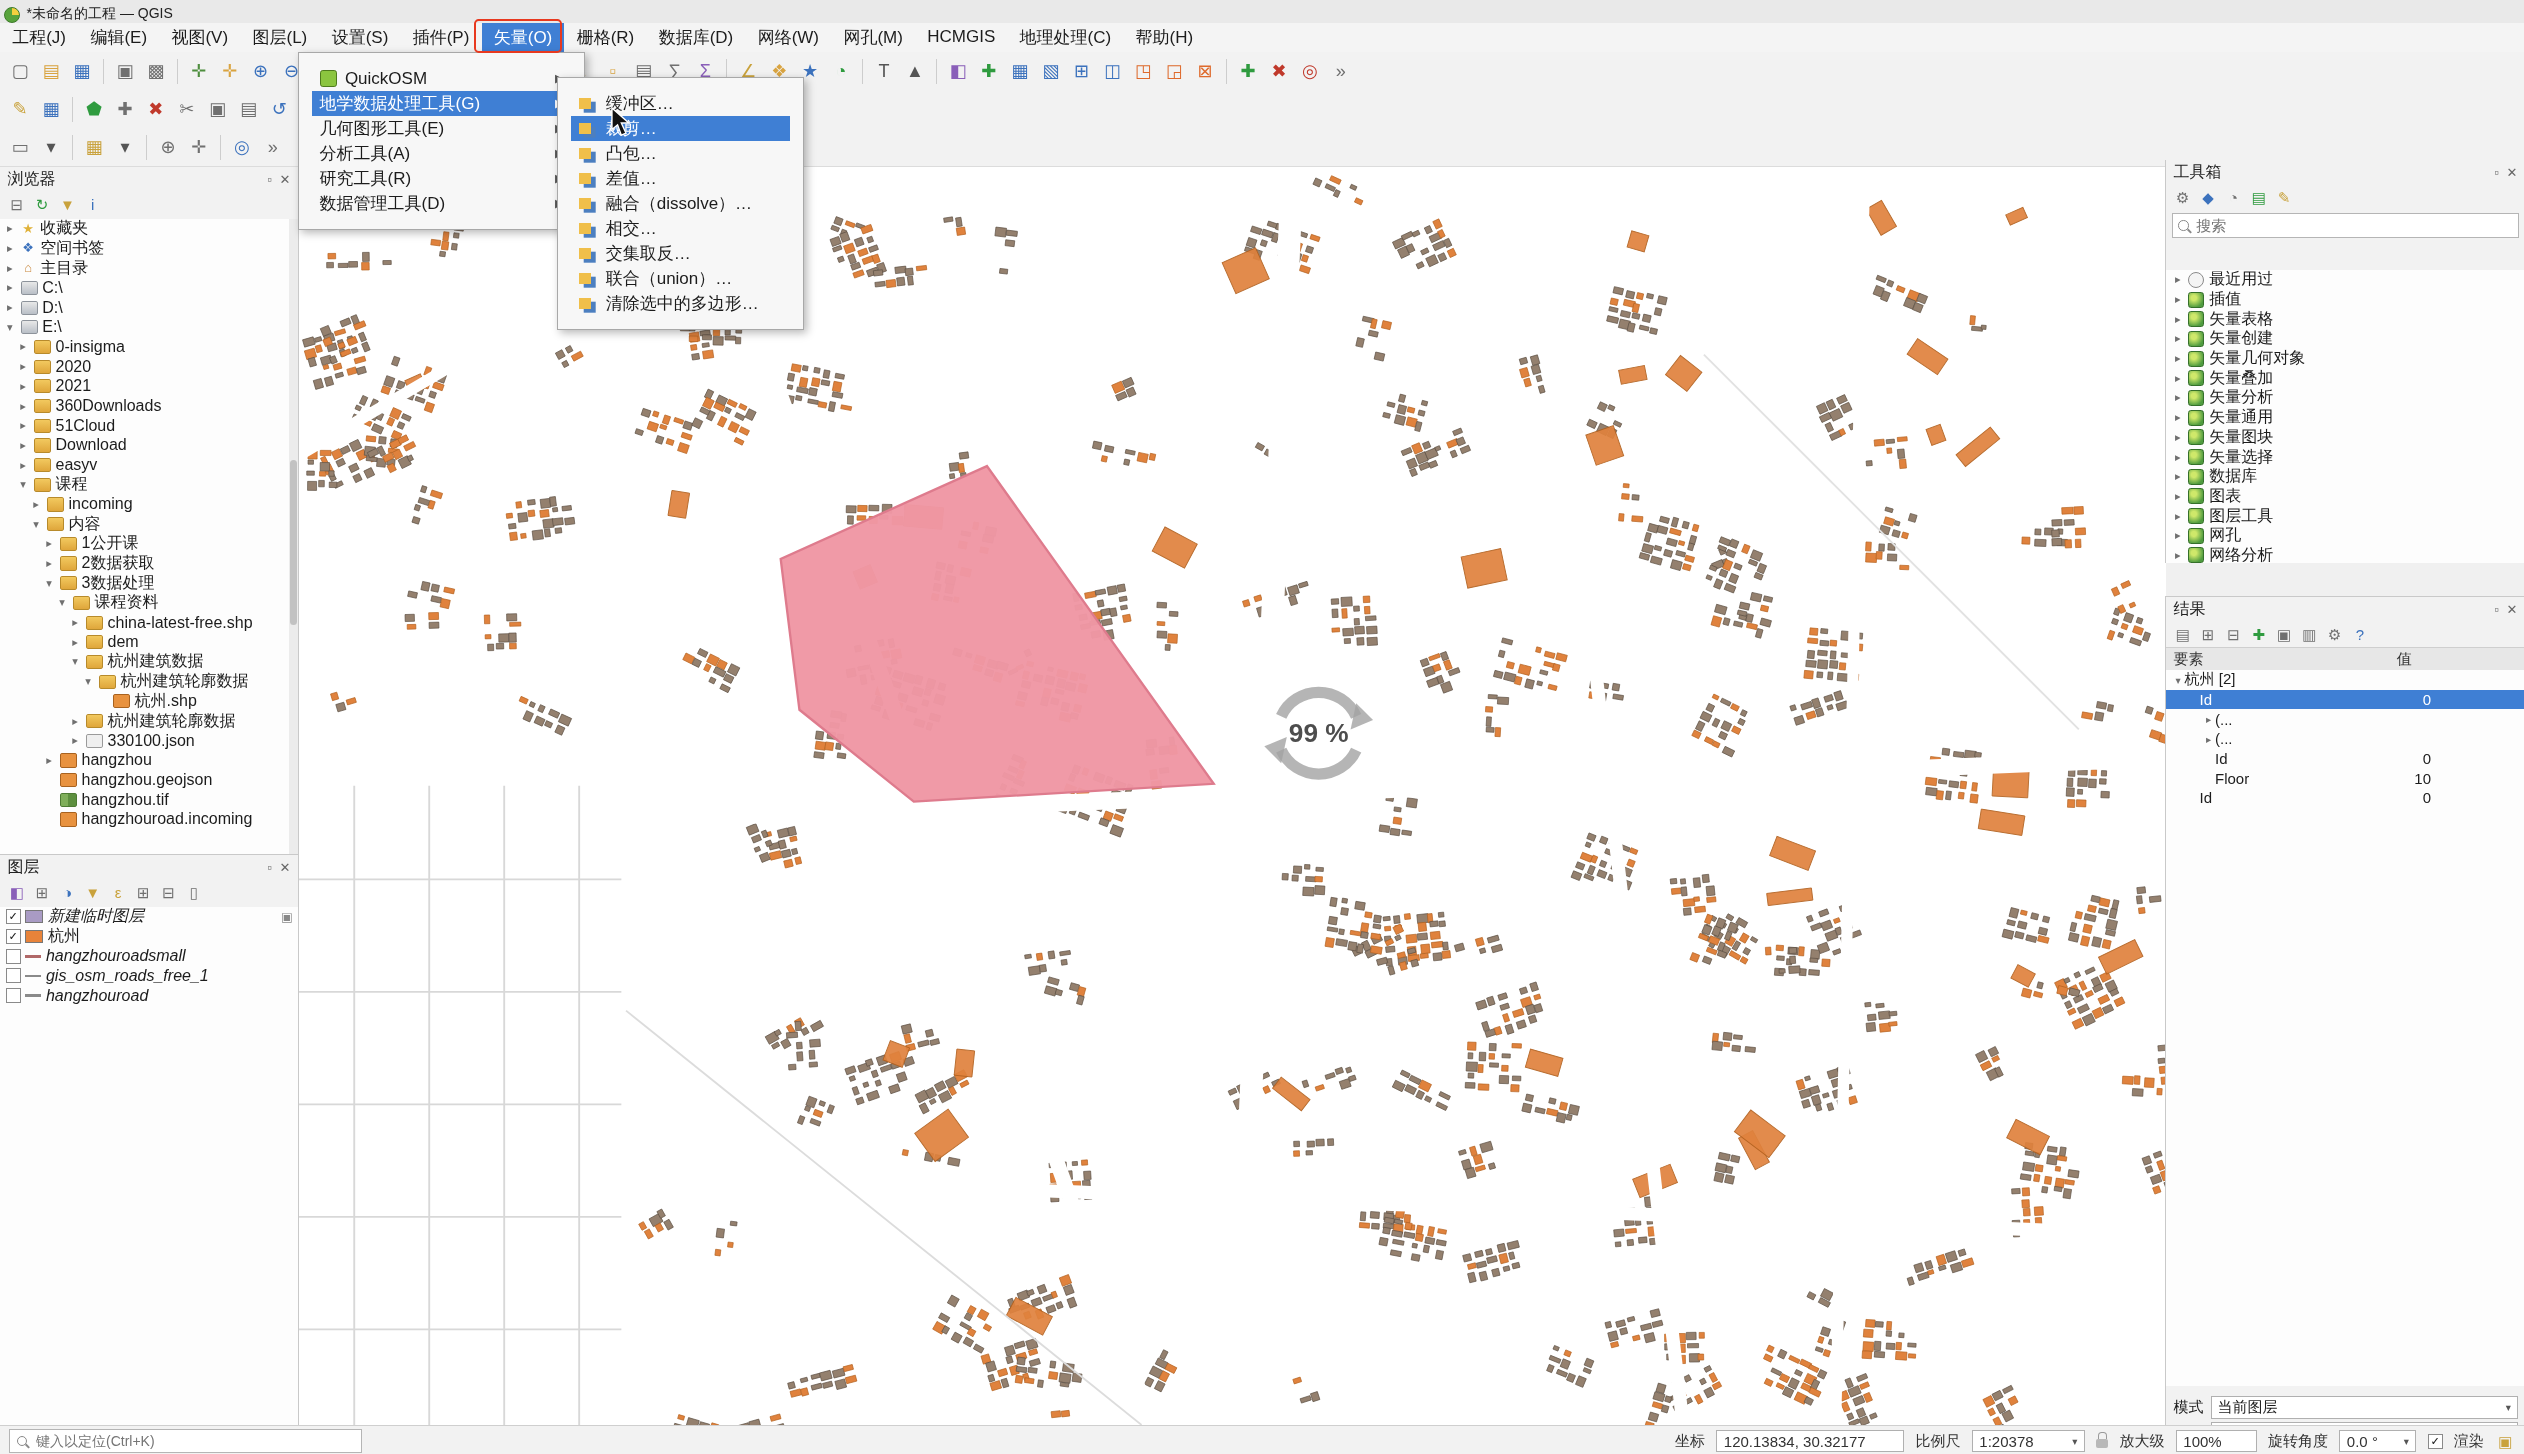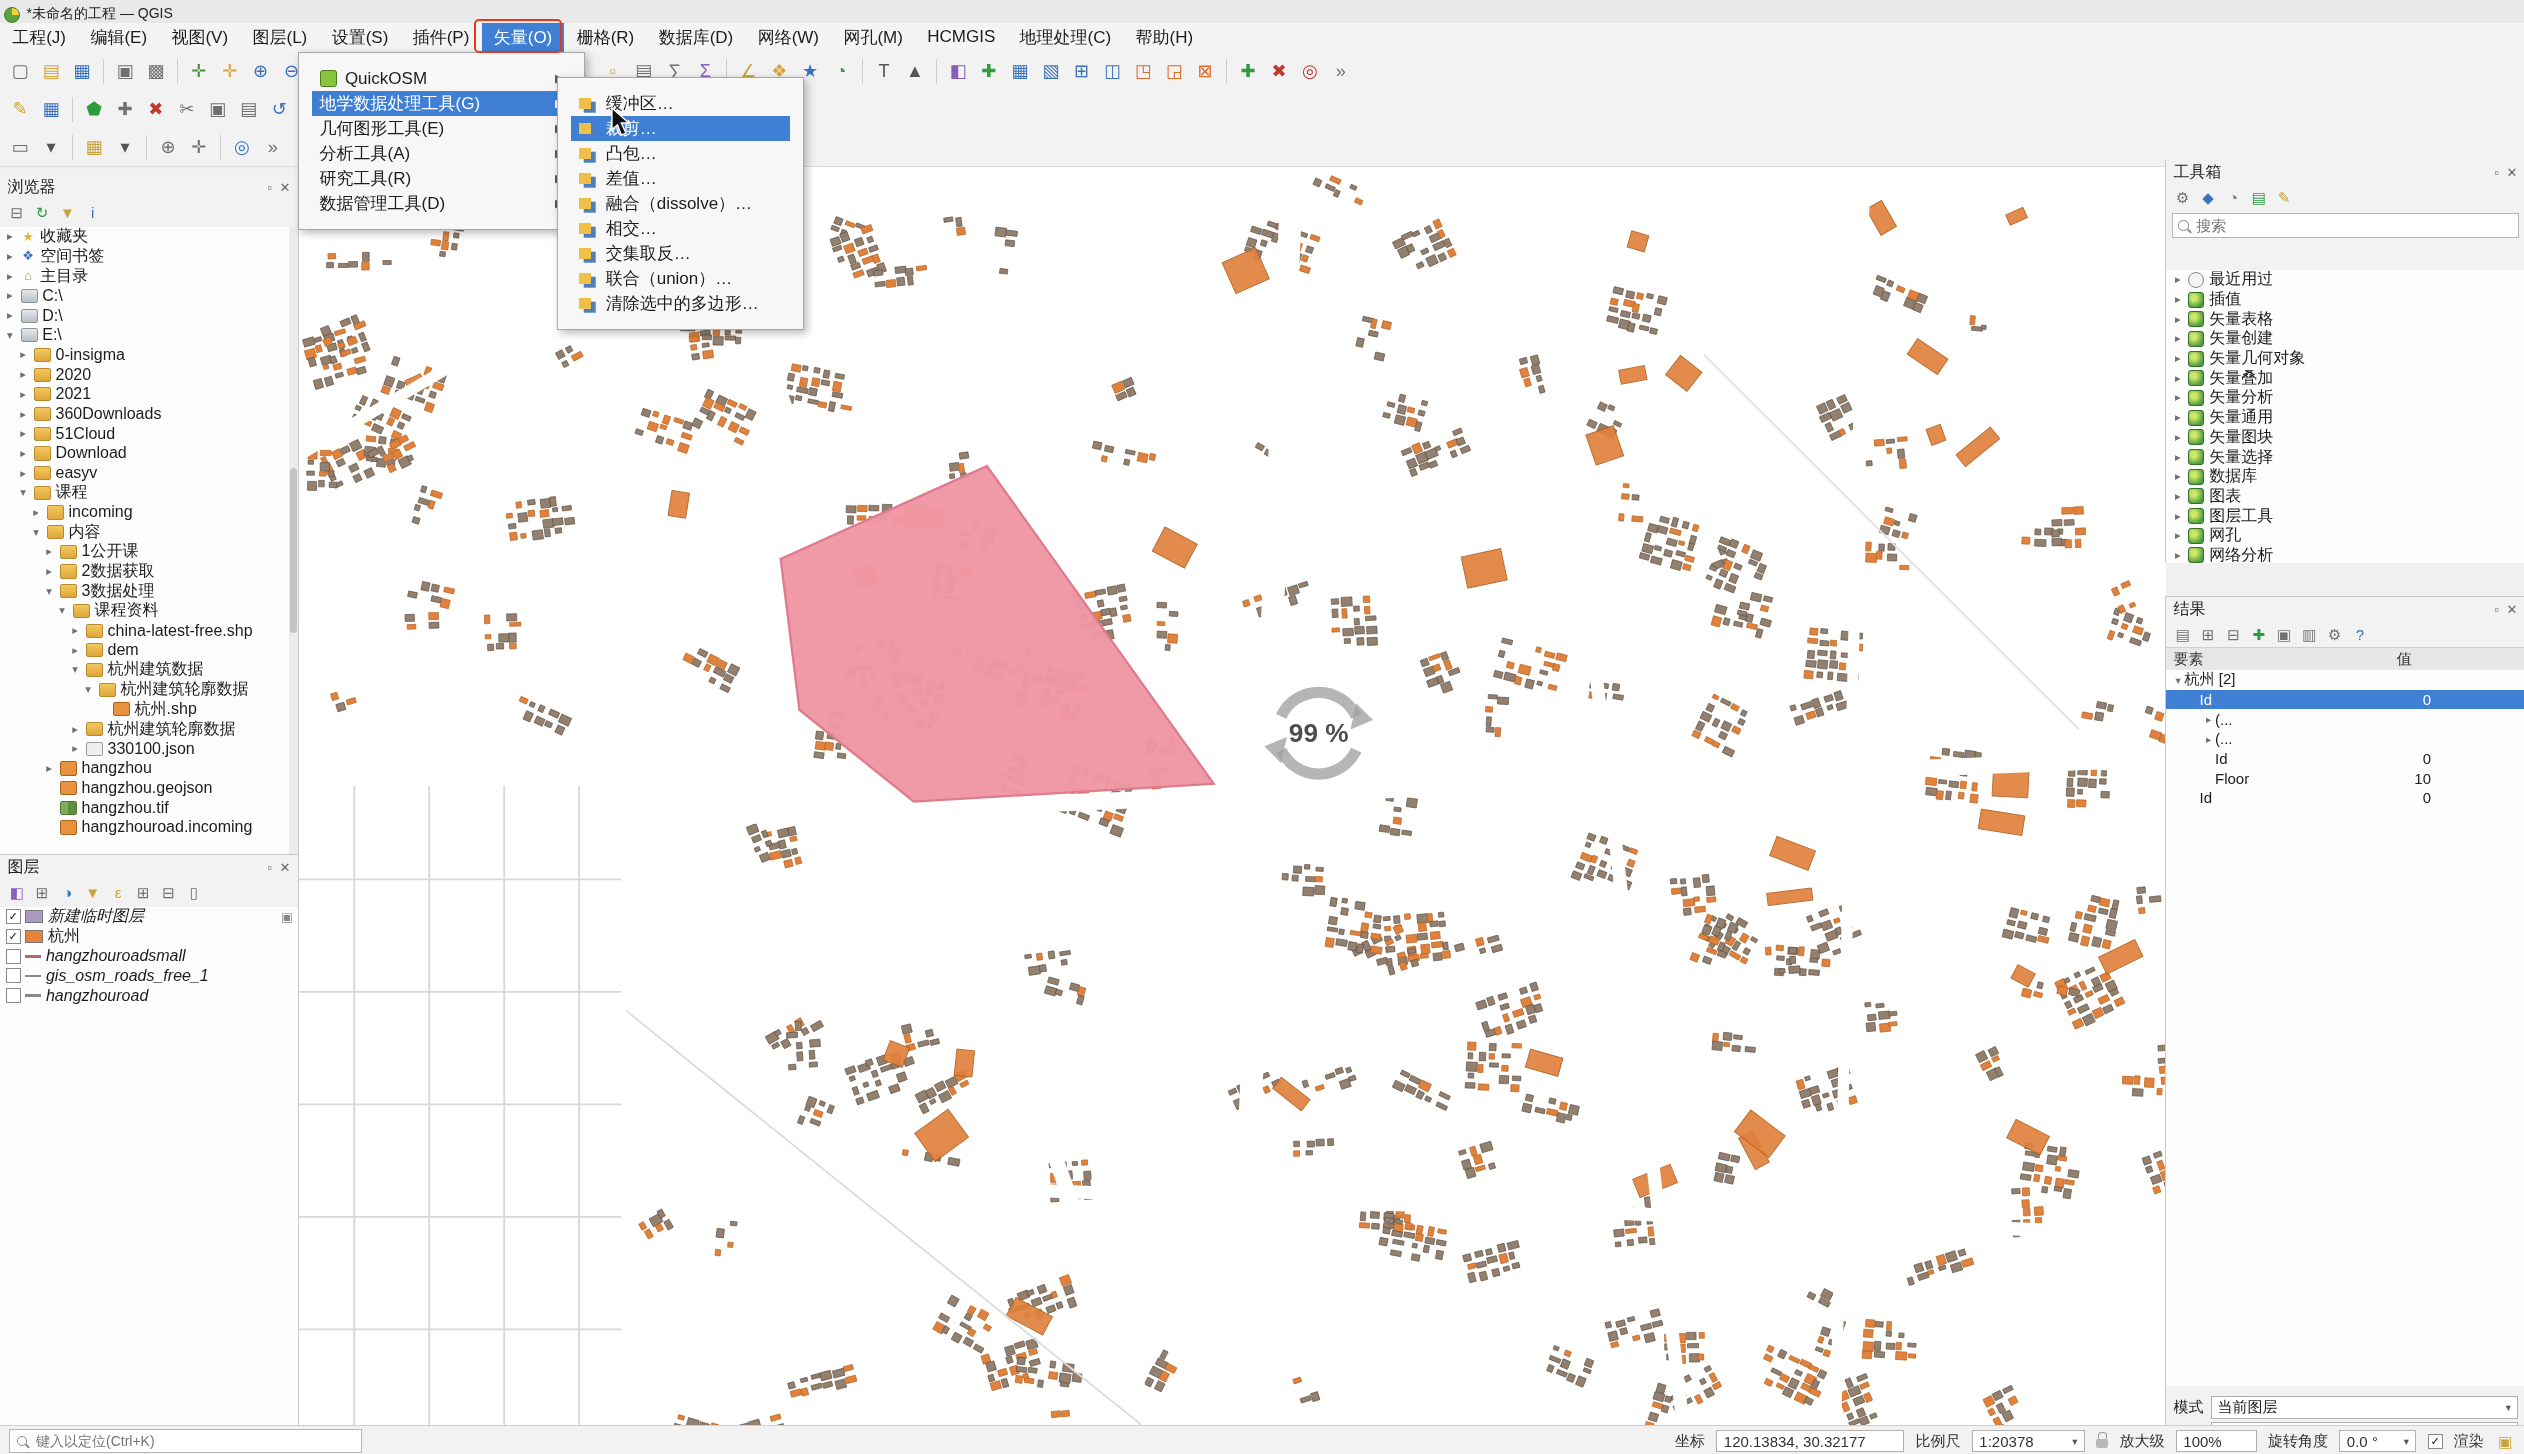--- a/index.html
+++ b/index.html
@@ -2317,21 +2317,21 @@
           <circle r="64" fill="#ffffff" opacity="0.5"></circle>
           <path d="M -40 -18 A 44 44 0 0 1 40 -18" stroke="#a3a3a3" stroke-width="12" fill="none" opacity="0.8"></path>
           <path d="M 40 18 A 44 44 0 0 1 -40 18" stroke="#a3a3a3" stroke-width="12" fill="none" opacity="0.8"></path>
           <polygon points="40,-32 58,-14 34,-4" fill="#a3a3a3" opacity="0.8"></polygon>
           <polygon points="-40,32 -58,14 -34,4" fill="#a3a3a3" opacity="0.8"></polygon>
           <text y="9" text-anchor="middle" font-size="28" font-weight="bold" fill="#4d4d4d">99 %</text>
         </g>
       </svg>
   </div>
 
-  <div class="panel" id="browser-panel" style="left:0;top:175px;width:298px;height:687px;border-right:0.9px solid #c9c9c9">
+  <div class="panel" id="browser-panel" style="left:0;top:167px;width:298px;height:687px;border-right:0.9px solid #c9c9c9">
     <div class="panel-title">
       <span>浏览器</span>
       <span class="pbtns">
           <span>▫</span>
           <span>✕</span>
         </span>
     </div>
     <div class="panel-toolbar" id="browser-toolbar">
         <span class="tbico" style="color: rgb(112, 112, 112);">⊟</span>
         <span class="tbico" style="color: rgb(47, 155, 63);">↻</span>

